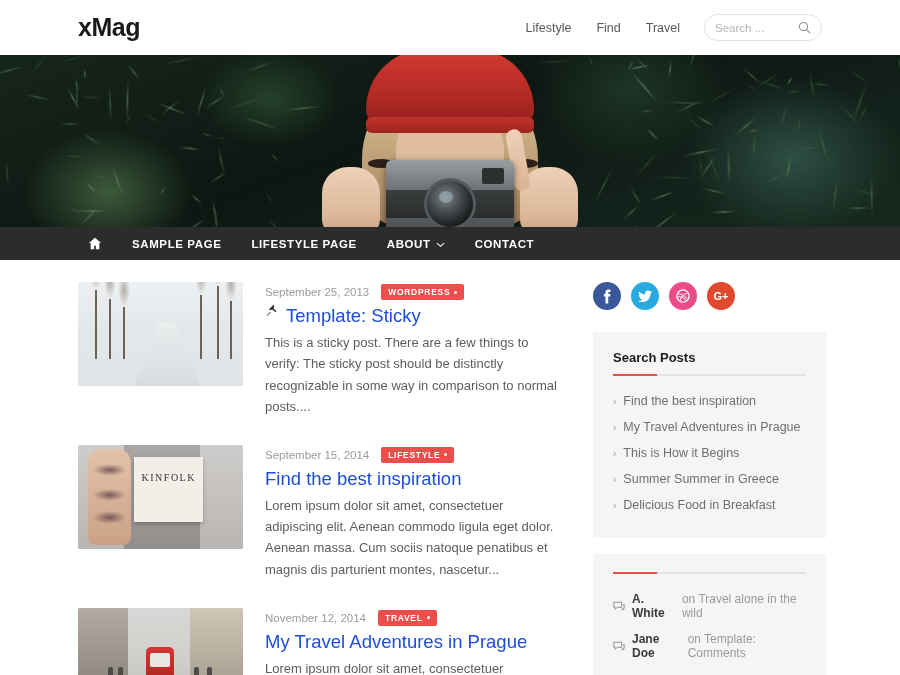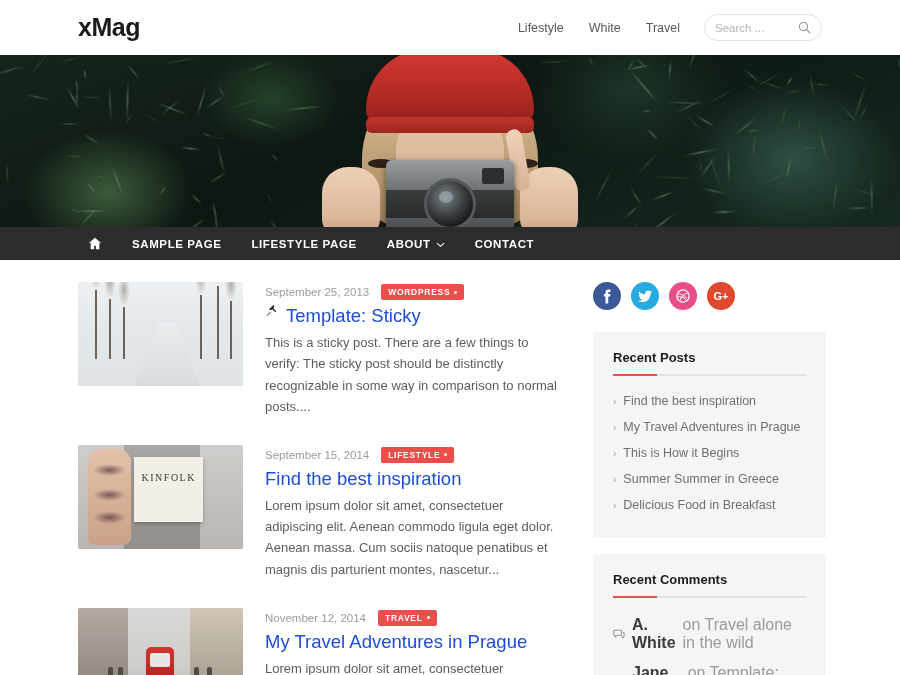--- a/index.html
+++ b/index.html
@@ -273,36 +273,36 @@
   }
   .rplist { list-style:none; }
   .rplist li {
     font-size: 12.5px; color: #6f6f6f;
     padding: 6px 0;
     display: flex; align-items: baseline; gap: 7px;
   }
   .chev { color:#9d9d9d; font-size: 10px; }
   .cmlist { list-style:none; }
   .cmlist li {
-    font-size: 16px; color: #9a9a9a;
+    font-size: 12px; color: #9a9a9a;
     padding: 6px 0;
     display: flex; align-items: center; gap: 7px;
   }
   .cmlist .who { color: #3a3a3a; font-weight: bold; }
   .cm-ico { display:flex; color:#8a8a8a; }
 </style>
 </head>
 <body>
 
 <div class="topbar">
   <div class="logo">xMag</div>
   <div class="top-right">
     <nav class="top-nav">
       <a>Lifestyle</a>
-      <a>White</a>
+      <a>Find</a>
       <a>Travel</a>
     </nav>
     <div class="searchbox">
       <input type="text" placeholder="Search ..." style="">
       <span class="search-ico">
         <svg width="13" height="13" viewBox="0 0 16 16">
             <circle cx="6.8" cy="6.8" r="5" fill="none" stroke="#8d8d8d" stroke-width="1.3"></circle>
             <line x1="10.4" y1="10.4" x2="14.6" y2="14.6" stroke="#8d8d8d" stroke-width="1.3" stroke-linecap="round"></line>
           </svg>
       </span>
@@ -575,21 +575,21 @@
             <circle cx="8" cy="8" r="7" fill="none" stroke="#fff" stroke-width="1.4"></circle>
             <path d="M2 5c4 1 8 2.5 10.5 6M4.5 13.5C6 9 9 5.5 13.5 4.5M1.2 9c4.5-.6 9 .8 11 5" fill="none" stroke="#fff" stroke-width="1.1"></path>
           </svg>
       </a>
       <a class="soc" style="background:#e0492e">
         <span style="font-size:11px;font-weight:bold;font-family:'Liberation Sans',sans-serif">G+</span>
       </a>
     </div>
 
     <section class="widget">
-      <h3>Recent Posts</h3>
+      <h3>Search Posts</h3>
       <div class="rule"></div>
       <ul class="rplist">
         <li>
             <span class="chev">›</span>
             <span>Find the best inspiration</span>
           </li>
         <li>
             <span class="chev">›</span>
             <span>My Travel Adventures in Prague</span>
           </li>
@@ -602,21 +602,20 @@
             <span>Summer Summer in Greece</span>
           </li>
         <li>
             <span class="chev">›</span>
             <span>Delicious Food in Breakfast</span>
           </li>
       </ul>
     </section>
 
     <section class="widget">
-      <h3>Recent Comments</h3>
       <div class="rule"></div>
       <ul class="cmlist">
         <li>
           <span class="cm-ico">
               <svg width="12" height="11" viewBox="0 0 14 12">
                 <path d="M1 1h9v6H5L2.5 9.2V7H1z" fill="none" stroke="#8a8a8a" stroke-width="1.1"></path>
                 <path d="M11.5 3.5h1.5v5h-1.2v1.8L10 8.5" fill="none" stroke="#8a8a8a" stroke-width="1.1"></path>
               </svg>
             </span>
           <span class="who">A. White</span>

